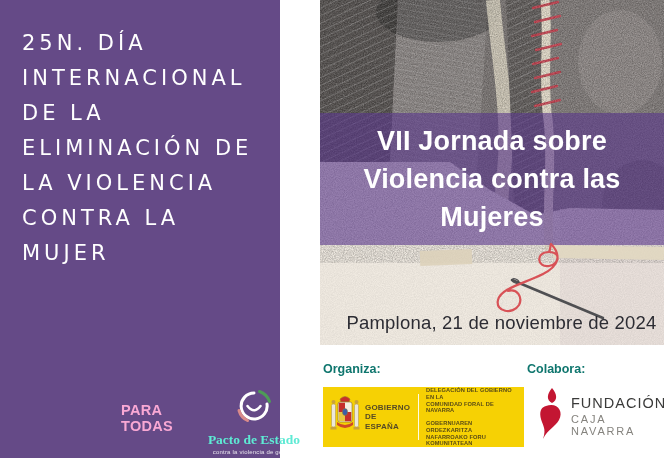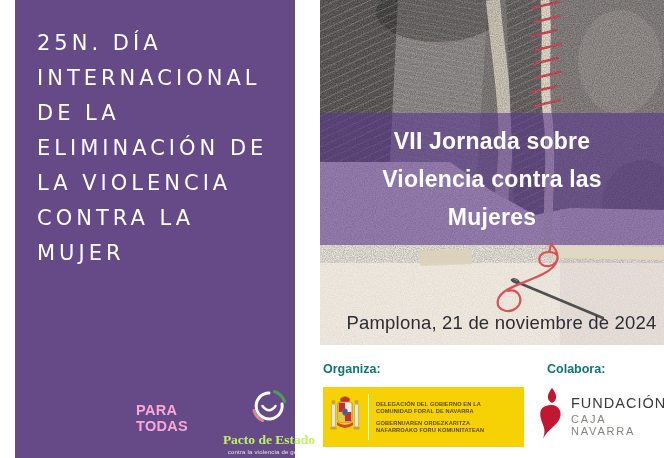--- a/index.html
+++ b/index.html
@@ -6,21 +6,20 @@
   html,body { background:#ffffff; }
   .canvas {
     position:relative; width:664px; height:458px; background:#ffffff;
     overflow:hidden; font-family:"Liberation Sans", sans-serif;
   }
 
   
   .left-panel {
     position:absolute; left:0; top:0; width:280px; height:458px;
     background:#654a87;
-    margin-left:15px;
   }
   .campaign-title {
     position:absolute; left:22px; top:26px; width:268px;
     color:#ffffff; font-family:"DejaVu Sans", sans-serif;
     font-size:21px; line-height:35px; letter-spacing:4px;
     white-space:pre-line; font-weight:500;
   }
   .hashtag {
     position:absolute; left:8px; top:386px;
     color:#ffffff; font-size:53px; font-weight:700; letter-spacing:-1px;
@@ -28,51 +27,51 @@
   .hashtag-tagline {
     position:absolute; left:121px; top:403px;
     color:#f9a8d4; font-size:14.5px; font-weight:700; line-height:15.5px;
     white-space:pre-line; letter-spacing:0.3px;
   }
   .pacto-logo {
     position:absolute; left:206px; top:385px; width:96px;
     display:flex; flex-direction:column; align-items:center;
   }
   .pacto-name {
-    color:#bef264; font-family:"Liberation Serif", serif;
+    color:#5eead4; font-family:"Liberation Serif", serif;
     font-weight:700; font-size:13.5px; margin-top:1px; white-space:nowrap;
   }
   .pacto-tagline {
     color:rgba(255,255,255,0.85); font-size:6px; letter-spacing:0.2px;
     margin-top:1px; white-space:nowrap;
   }
 
   
   .right-panel { position:absolute; left:320px; top:0; width:344px; height:458px; }
   .art { position:absolute; left:0; top:0; width:344px; height:345px; }
   .art svg { display:block; }
 
   .banner-title {
     position:absolute; left:0; top:113px; width:344px; height:132px;
     display:flex; align-items:center; justify-content:center; text-align:center;
-    color:#ffffff; font-weight:700; font-size:23px; line-height:38px;
+    color:#ffffff; font-weight:700; font-size:27px; line-height:38px;
     white-space:pre-line; letter-spacing:0.2px;
   }
   .location-date {
     position:absolute; left:0; top:312px; width:344px; text-align:center;
     color:#2c2c33; font-size:18.5px; letter-spacing:0.2px;padding-left:19px;
   }
 
   
   .logos-row { position:absolute; left:0; top:345px; width:344px; height:113px; background:#ffffff; }
   .organiza-label, .colabora-label {
     position:absolute; top:17px; color:#0f766e; font-size:12.5px; font-weight:700;
   }
   .organiza-label { left:3px; }
-  .colabora-label { left:227px; }
+  .colabora-label { left:207px; }
 
   .gobierno-box {
     position:absolute; left:3px; top:42px; width:201px; height:60px;
     background:#f6d104; display:flex; align-items:center;
   }
   .gobierno-name {
     font-size:8px; font-weight:700; color:#564a26; line-height:9.5px;
     letter-spacing:0.2px; white-space:pre-line; margin-left:5px;
   }
   .gobierno-divider {
@@ -213,20 +212,22 @@
             <path d="M10,6 Q15,1 20,6 L19,9 L11,9 Z" fill="#c8312b" stroke="#9b7d2f" stroke-width="0.6"></path>
             <rect x="8" y="9" width="14" height="20" rx="2" fill="#f3efe2" stroke="#9b7d2f" stroke-width="0.8"></rect>
             <rect x="8.8" y="9.8" width="6.2" height="9.2" fill="#c5302c"></rect>
             <rect x="15" y="9.8" width="6.2" height="9.2" fill="#f3efe2"></rect>
             <rect x="8.8" y="19" width="6.2" height="9.2" fill="#e8c63f"></rect>
             <rect x="15" y="19" width="6.2" height="9.2" fill="#c5302c"></rect>
             <ellipse cx="15" cy="19" rx="2.6" ry="3.4" fill="#3a5fa8" stroke="#9b7d2f" stroke-width="0.5"></ellipse>
             <path d="M7,29 Q15,35 23,29 L23,32 Q15,38 7,32 Z" fill="#c8312b" opacity="0.85"></path>
           </svg>
         </span>
+        <div class="gobierno-name">GOBIERNO
+DE ESPAÑA</div>
         <div class="gobierno-divider"></div>
         <div class="delegation-col">
           <div class="delegation-text">DELEGACIÓN DEL GOBIERNO EN LA
 COMUNIDAD FORAL DE NAVARRA</div>
           <div class="delegation-text">GOBERNUAREN ORDEZKARITZA
 NAFARROAKO FORU KOMUNITATEAN</div>
         </div>
       </div>
 
       <div class="fundacion-logo">

